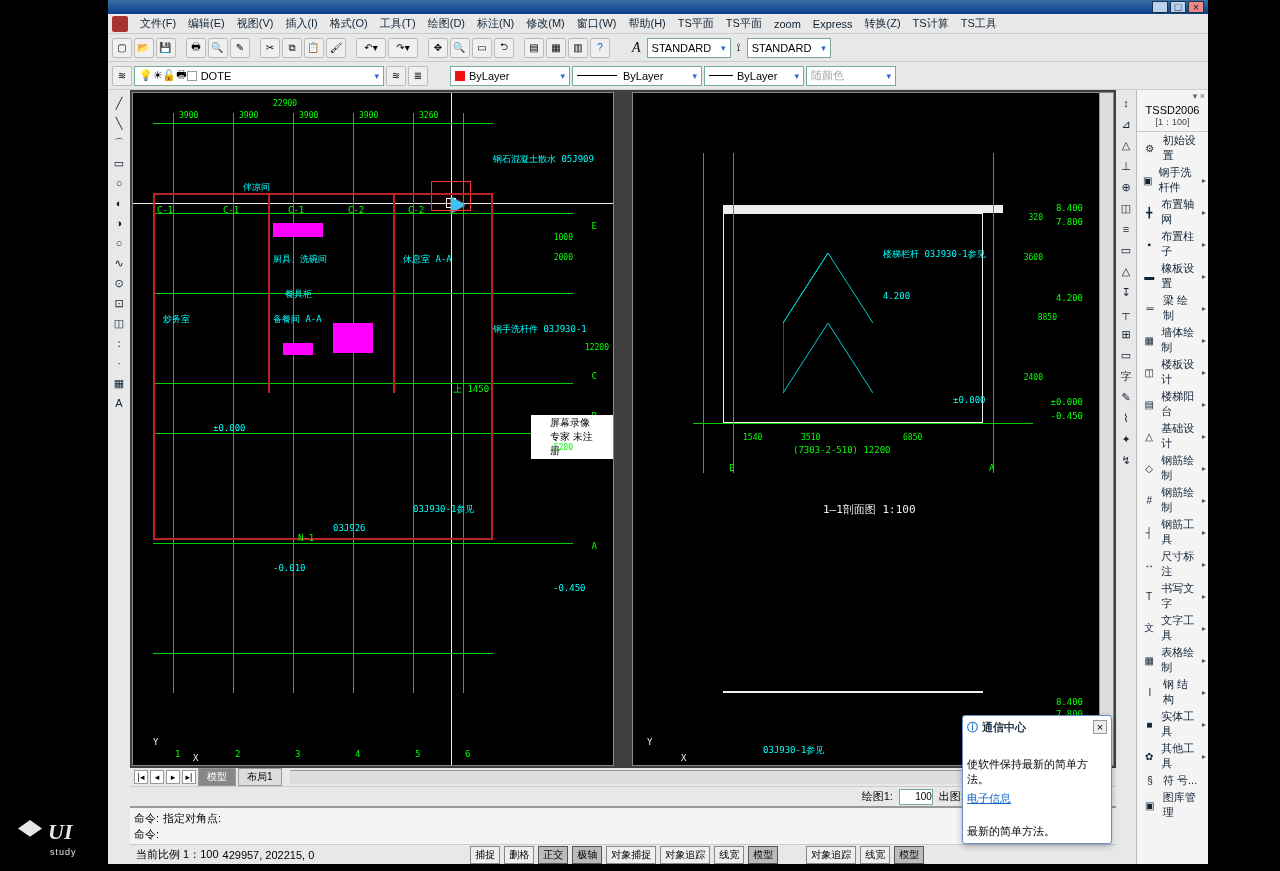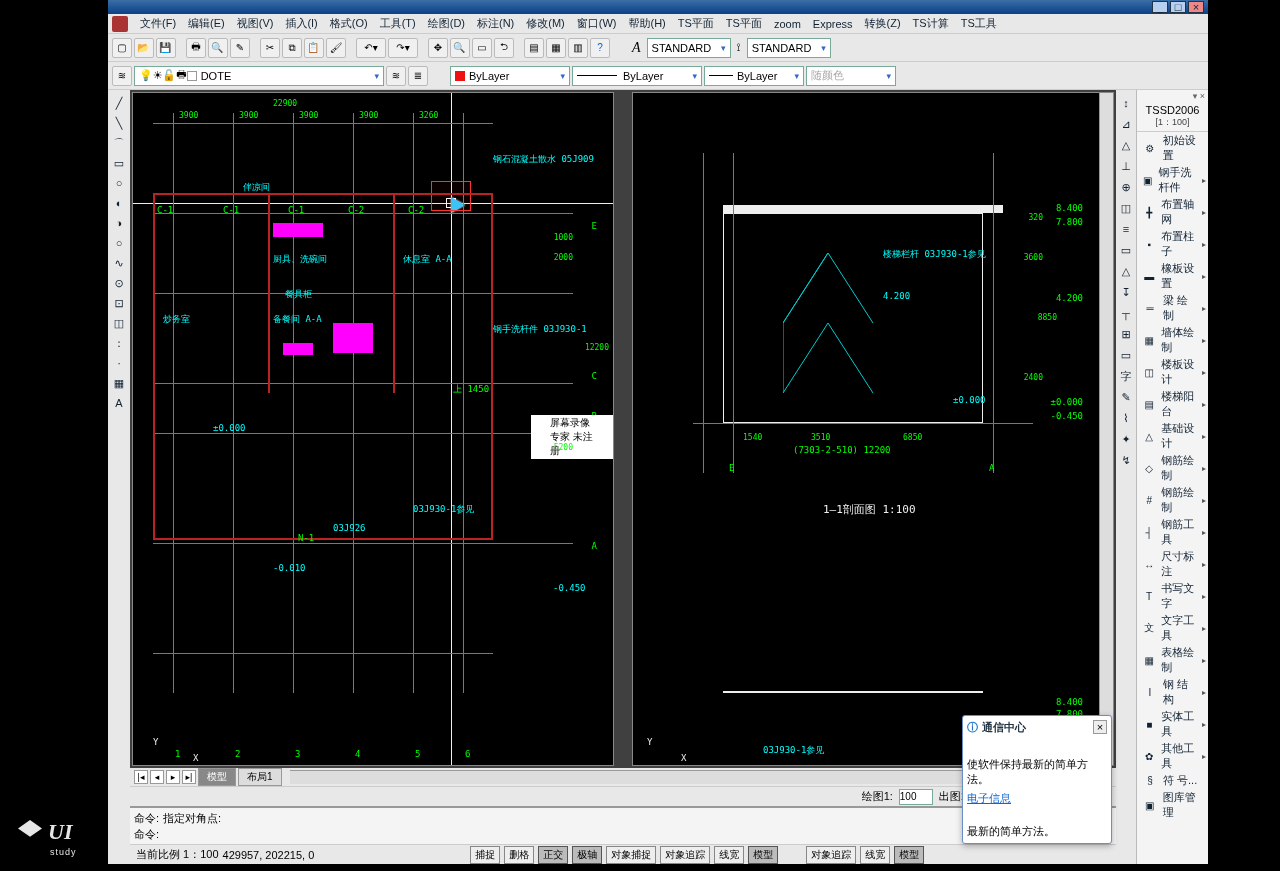--- a/index.html
+++ b/index.html
@@ -28,21 +28,21 @@
 .vtab { padding:1px 8px; background:#ddd; border:1px solid #999; font-size:10px; cursor:pointer;}
 .vtab.active{background:#888; color:#fff;}
 .right-palette { width:72px; background:#f4f4f4; border-left:1px solid #bbb; display:flex; flex-direction:column;}
 .pal-hdr { text-align:center; font-size:10px; padding:2px 0; border-bottom:1px solid #ccc;}
 .pal-hdr .sub{font-size:9px; color:#444;}
 .pal-item { display:flex; align-items:center; padding:1px 2px; cursor:pointer; font-size:10px; color:#123;}
 .pal-ico { width:22px; height:14px; display:inline-flex; align-items:center; justify-content:center; margin-right:2px; font-size:10px;}
 .pal-arrow{ margin-left:auto; font-size:8px; color:#555;}
 .right-mini-tools{width:20px; background:#e8e8e8; display:flex; flex-direction:column; align-items:center; padding-top:4px; gap:3px;}
 .bottom-status { height:20px; background:#e8e8e8; display:flex; align-items:center; padding:0 6px; gap:6px; border-top:1px solid #ccc; font-size:10px;}
-.status-spin { width:34px; height:16px; border:1px solid #7a9; background:#fff; text-align:left; line-height:14px; font-size:10px;}
+.status-spin { width:34px; height:16px; border:1px solid #7a9; background:#fff; text-align:right; line-height:14px; font-size:10px;}
 .cmd-area { background:#f4f4f4; border-top:2px solid #999; padding:2px 4px;}
 .cmd-line { display:flex; align-items:center; height:16px; font-size:11px;}
 .cmd-input { flex:1; border:none; background:transparent; font-size:11px; outline:none; padding-left:2px;}
 .bottom-bar { height:20px; background:#e8e8e8; display:flex; align-items:center; padding:0 6px; gap:4px; font-size:10px; border-top:1px solid #ccc;}
 .bbtn { padding:1px 4px; border:1px solid #888; background:#eee; cursor:pointer; font-size:10px;text-align:center;}
 .bbtn.active{background:#bbb; border-color:#555;}
 .coord { min-width:160px; }
 
 .popup { position:absolute; right:4px; bottom:20px; width:150px; background:#fff; border:1px solid #6a8fc7; border-radius:3px; box-shadow:0 2px 6px rgba(0,0,0,.3); padding:4px; font-size:10px;}
 .popup .pt{font-weight:bold; color:#234; display:flex; align-items:center; gap:4px;}
@@ -306,21 +306,21 @@
           <div class="cad-label cyan" style="top:155px;left:250px">楼梯栏杆 03J930-1参见</div>
           <div class="cad-label cyan" style="top:198px;left:250px">4.200</div>
           <div class="cad-label cyan" style="top:302px;left:320px">±0.000</div>
           <div class="cad-label" style="top:110px;right:30px">8.400</div>
           <div class="cad-label" style="top:124px;right:30px">7.800</div>
           <div class="cad-label" style="top:200px;right:30px">4.200</div>
           <div class="cad-label" style="top:304px;right:30px">±0.000</div>
           <div class="cad-label" style="top:318px;right:30px">-0.450</div>
 
           <div class="dim-top" style="top:340px;left:110px">1540</div>
-          <div class="dim-top" style="top:340px;left:178px">3510</div>
+          <div class="dim-top" style="top:340px;left:168px">3510</div>
           <div class="dim-top" style="top:340px;left:270px">6850</div>
           <div class="cad-label" style="top:352px;left:160px">(7303-2-510)  12200</div>
 
           <div class="cad-label wht" style="top:409px;left:190px;font-size:11px">1—1剖面图 1:100</div>
 
           <div class="cad-label" style="top:370px;left:96px">E</div>
           <div class="cad-label" style="top:370px;left:356px">A</div>
 
           <div class="dim-top" style="top:120px;right:70px">320</div>
           <div class="dim-top" style="top:160px;right:70px">3600</div>

